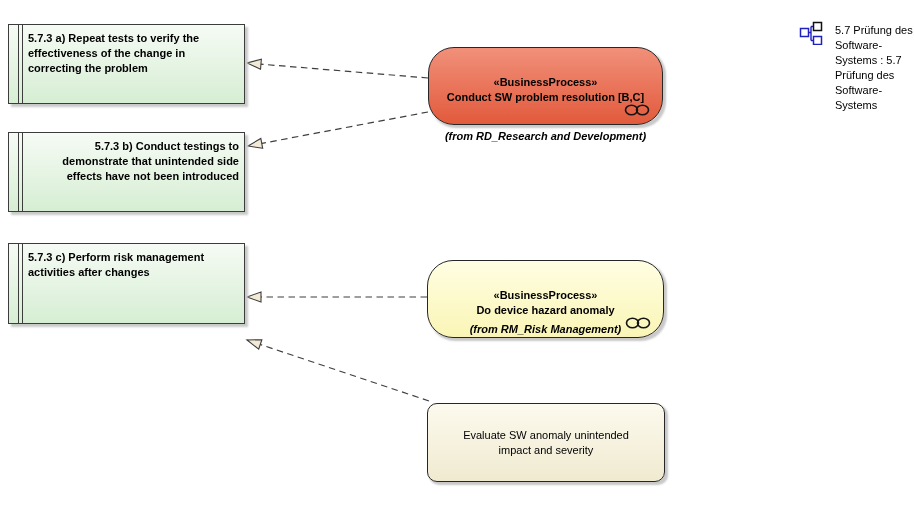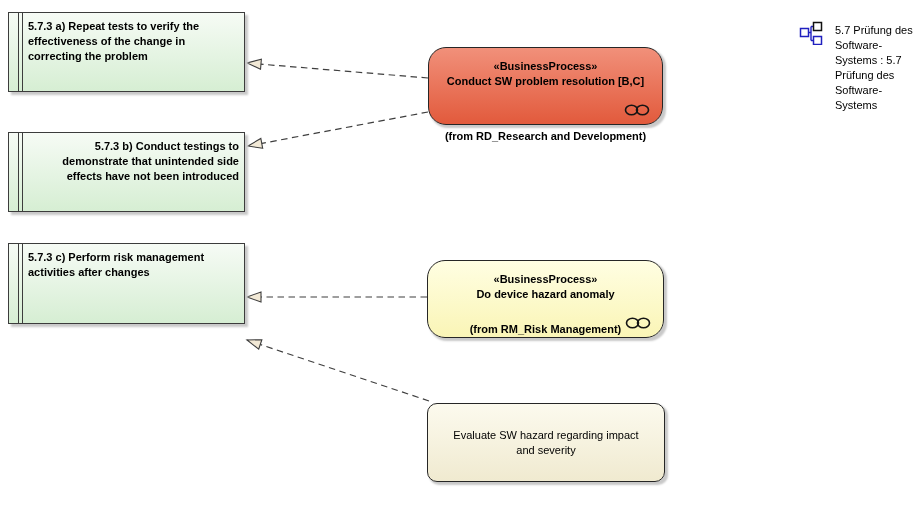--- a/index.html
+++ b/index.html
@@ -17,40 +17,40 @@
     box-shadow:2.5px 2.5px 2px #c9c9c9;
   }
   .req .dbl{
     position:absolute;left:9px;top:0;bottom:0;width:3px;
     border-left:1.2px solid #3c3c3c;border-right:1.2px solid #3c3c3c;
   }
   .req .txt{
     position:absolute;left:19px;top:6px;right:5px;
     font-size:11px;font-weight:bold;line-height:15px;
   }
-  .req-a{left:8px;top:12px;height:80px;}
+  .req-a{left:8px;top:24px;height:80px;}
   .req-b{left:8px;top:132px;height:80px;text-align:right;}
   .req-c{left:8px;top:243px;height:81px;}
 
   
   .proc{
     position:absolute;box-sizing:border-box;
-    border:1.6px solid #262626;border-radius:18px;
+    border:1.6px solid #262626;border-radius:26px;
     box-shadow:2.5px 2.5px 2px #c9c9c9;
-    text-align:center;padding-top:11px;
+    text-align:center;padding-top:27px;
   }
   .proc .stereo{font-size:11px;font-weight:600;line-height:15px;}
   .proc .ptitle{font-size:11px;font-weight:bold;line-height:15px;}
   .proc .chain{position:absolute;right:12px;bottom:7px;}
   .proc-red{left:428px;top:47px;width:235px;height:78px;}
   .proc-yellow{left:427px;top:260px;width:237px;height:78px;}
 
   .from-label{
     position:absolute;text-align:center;
-    font-size:11px;font-weight:bold;line-height:14px;
+    font-size:11px;font-weight:bold;font-style:italic;line-height:14px;
   }
   .from-red{left:428px;top:129px;width:235px;}
   .from-yellow{left:427px;top:322px;width:237px;text-align:center;}
 
   
   .activity{
     position:absolute;box-sizing:border-box;
     left:427px;top:403px;width:238px;height:79px;
     border:1.6px solid #262626;border-radius:10px;
     box-shadow:2.5px 2.5px 2px #c9c9c9;
@@ -109,21 +109,21 @@
     <div class="stereo">«BusinessProcess»</div>
     <div class="ptitle">Do device hazard anomaly</div>
     <svg class="chain" width="26" height="14" viewBox="0 0 26 14">
       <ellipse cx="7.5" cy="7" rx="6" ry="4.8" fill="none" stroke="#141414" stroke-width="1.6"></ellipse>
       <ellipse cx="18.5" cy="7" rx="6" ry="4.8" fill="none" stroke="#141414" stroke-width="1.6"></ellipse>
     </svg>
   </div>
   <div class="from-label from-yellow">(from RM_Risk Management)</div>
 
   <div class="activity" style="background:linear-gradient(#fcfaee,#f0ead0)">
-    <span>Evaluate SW hazard regarding impact and severity</span>
+    <span>Evaluate SW anomaly unintended impact and severity</span>
   </div>
 
   <div class="legend">
     <svg width="24" height="24" viewBox="0 0 24 24">
       <path d="M9.5,11.5 H12 M12,5.5 V19.5 M12,5.5 H14.5 M12,19.5 H14.5" stroke="#2020bf" stroke-width="1.4" fill="none"></path>
       <rect x="1.5" y="7.5" width="8" height="8" fill="#ffffff" stroke="#2020bf" stroke-width="1.5"></rect>
       <rect x="14.5" y="1.5" width="8" height="8" fill="#ffffff" stroke="#111111" stroke-width="1.5"></rect>
       <rect x="14.5" y="15.5" width="8" height="8" fill="#ffffff" stroke="#2020bf" stroke-width="1.5"></rect>
     </svg>
     <div class="legend-text">5.7 Prüfung des Software-Systems : 5.7 Prüfung des Software-Systems</div>

